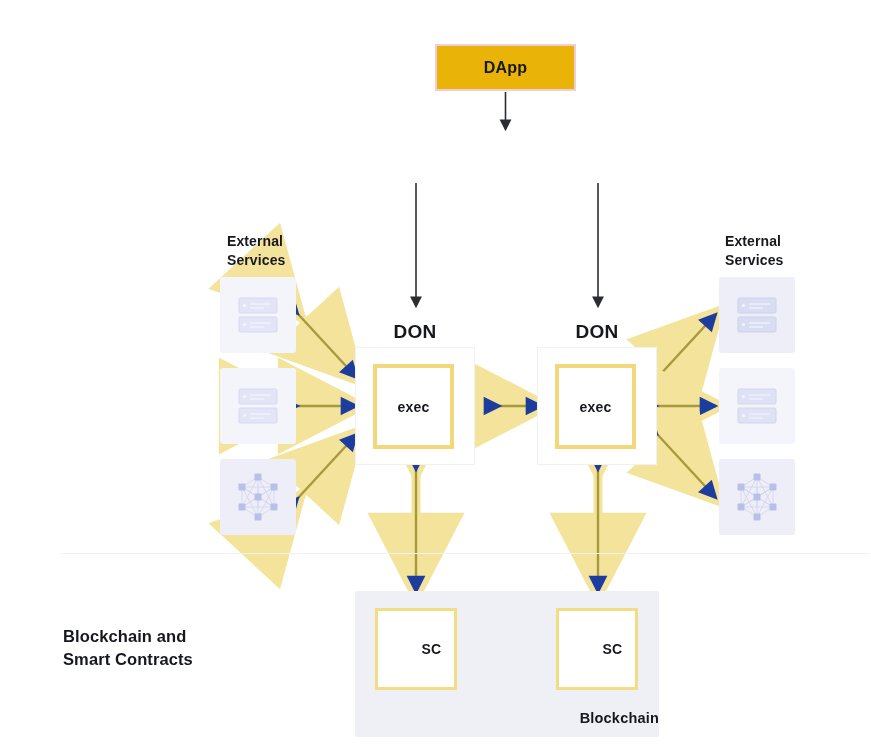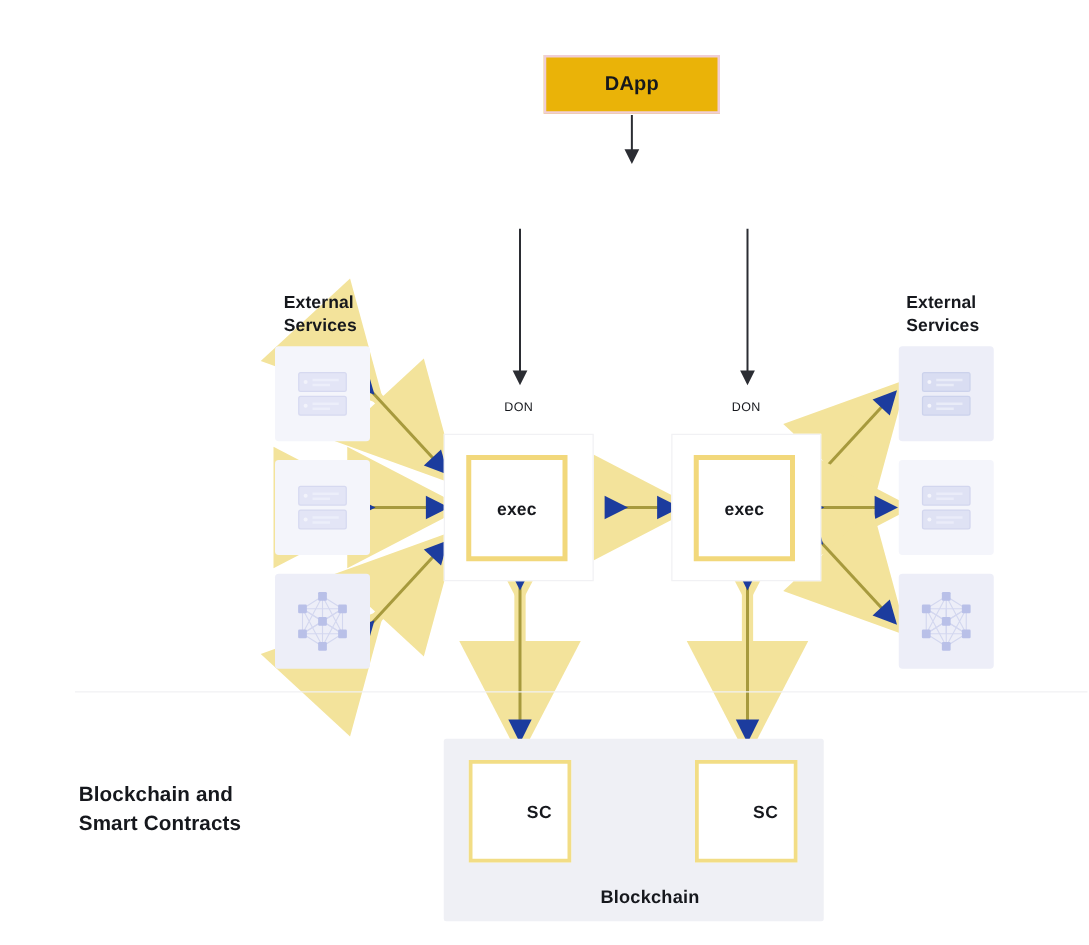--- a/index.html
+++ b/index.html
@@ -87,22 +87,22 @@
   #compiler-box .lbl {
     font-size: 14.5px;
     font-weight: bold;
     color: #16181d;
     letter-spacing: 0.2px;
   }
 
   
   .don-label {
     position: absolute;
-    font-size: 10px;
-    font-weight: normal;
+    font-size: 19px;
+    font-weight: bold;
     color: #16181d;
     letter-spacing: 0.3px;
     text-align: center;
     width: 120px;
   }
   #don-label-left  { left: 355px; top: 321px; }
   #don-label-right { left: 537px; top: 321px; }
 
   .don-box {
     position: absolute;
@@ -177,26 +177,25 @@
     width: 304px;
     height: 146px;
     background: #eff0f5;
     border-radius: 2px;
   }
   #blockchain-caption {
     position: absolute;
     left: 355px;
     top: 710px;
     width: 304px;
-    text-align: center;
+    text-align: right;
     font-size: 14.5px;
     font-weight: bold;
     color: #16181d;
     letter-spacing: 0.2px;
-    padding-left: 13px;
   }
   .sc-box {
     position: absolute;
     width: 82px;
     height: 82px;
     border: 3px solid #f2dd85;
     background: #ffffff;
     box-sizing: border-box;
     display: flex;
     align-items: center;

